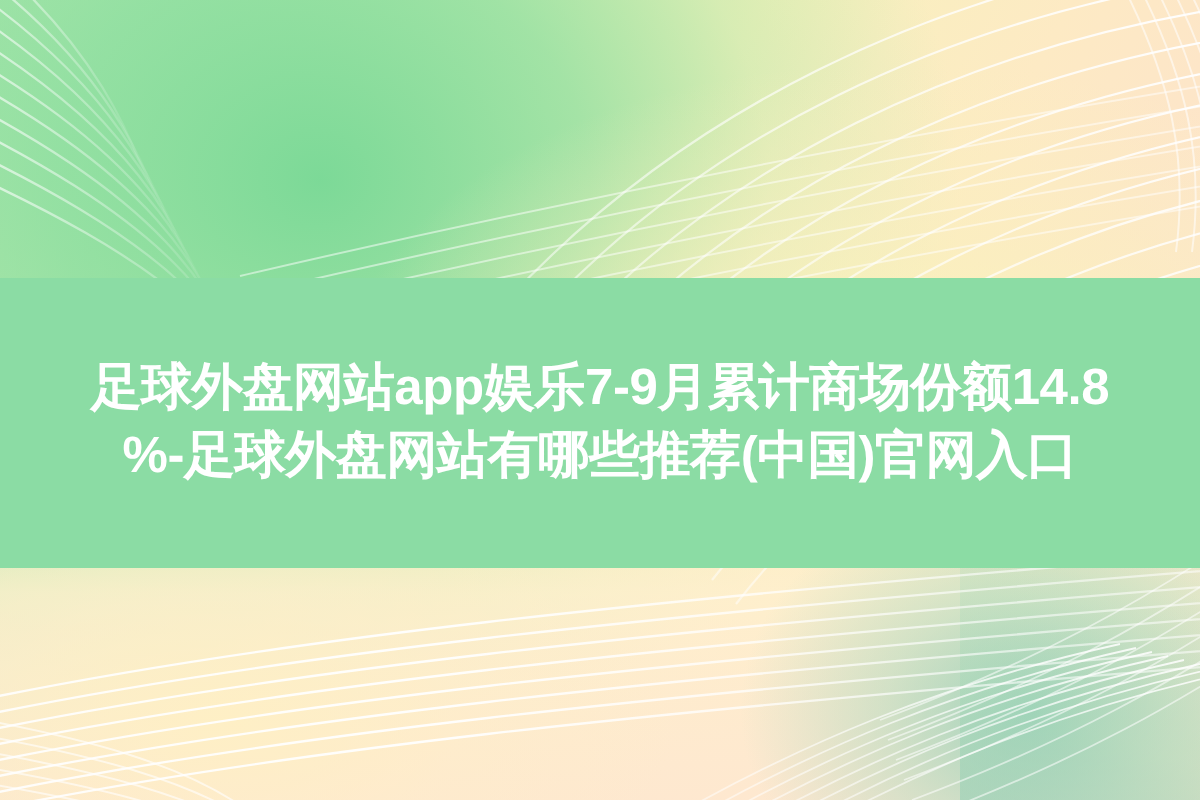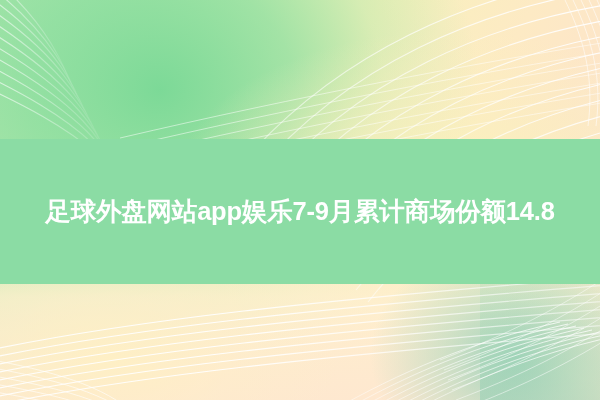--- a/index.html
+++ b/index.html
@@ -266,16 +266,17 @@
           <path d="M 616 152 C 576 188, 536 220, 486 270"></path>
         </g>
 
       </g>
     </svg>
   </div>
 
   <div class="band">
     <div class="band-inner">
       <span class="band-line">足球外盘网站app娱乐7-9月累计商场份额14.8</span>
+      <span class="band-line">%-足球外盘网站有哪些推荐(中国)官网入口</span>
     </div>
   </div>
 
 </div>
 
 </body></html>

